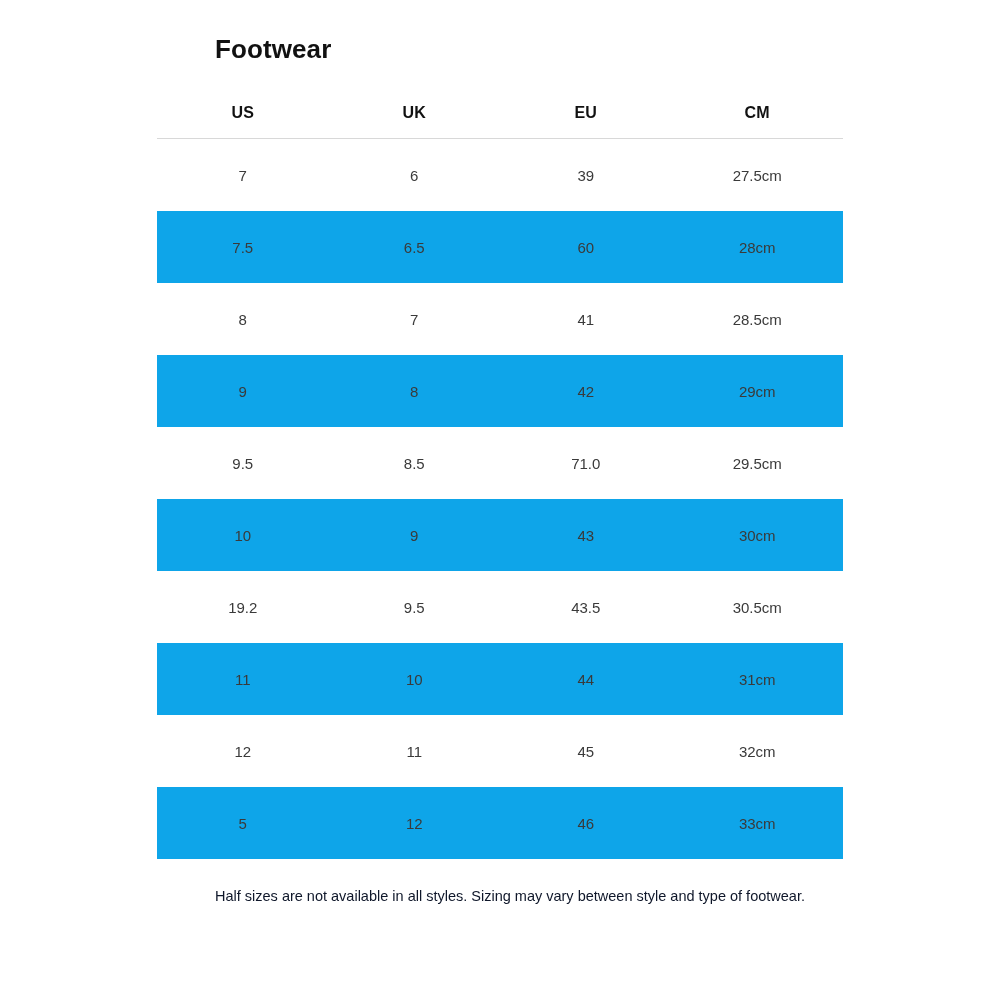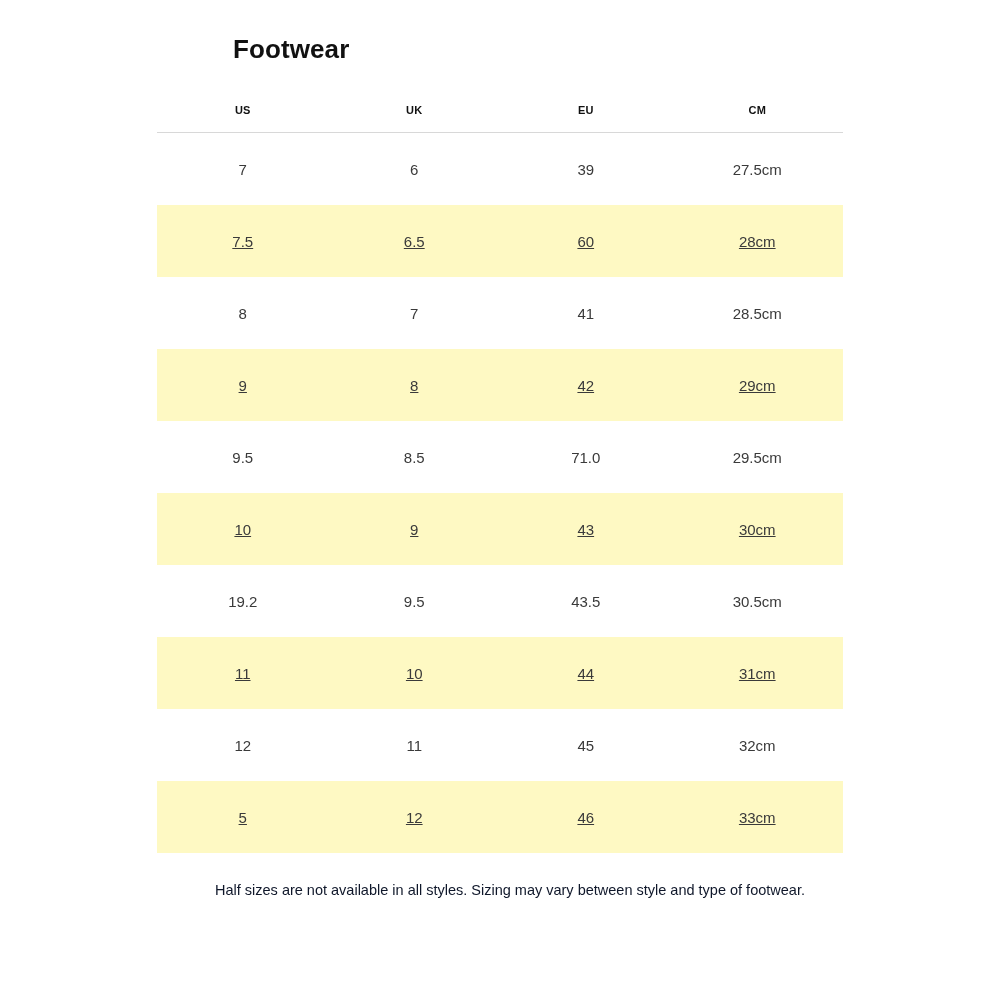--- a/index.html
+++ b/index.html
@@ -29,51 +29,50 @@
   }
   .title-block {
     padding-left: 58px;
   }
   .title-line {
     font-size: 26px;
     font-weight: bold;
     letter-spacing: 0.1px;
     color: #111111;
     line-height: 1.0;
-    margin: 18px;
+    margin: 0;
   }
   .title-line.first { margin-bottom: 24px; margin-top: 6px; }
   .title-line.second { margin-bottom: 0; }
 
   table.size-table {
     width: 686px;
     border-collapse: collapse;
     margin-top: 32px;
     table-layout: fixed;
   }
   table.size-table th {
-    font-size: 11px;
+    font-size: 16px;
     font-weight: bold;
     color: #111111;
     padding: 10px 0 16px 0;
     text-align: center;
     border-bottom: 1px solid #d8d8d8;
     letter-spacing: 0.2px;
   }
   table.size-table td {
     font-size: 15px;
     color: #3a3a3a;
     text-align: center;
     height: 72px;
     padding: 0;
     font-weight: normal;
   }
   table.size-table tbody tr.alt td {
-    background: #fef9c3;
-    text-decoration: underline;
+    background: #0ea5e9;
   }
   .footnote {
     margin-top: 26px;
     font-size: 14.5px;
     line-height: 1.55;
     color: #0f172a;
     width: 600px;
     padding-left: 58px;
   }
 </style>

